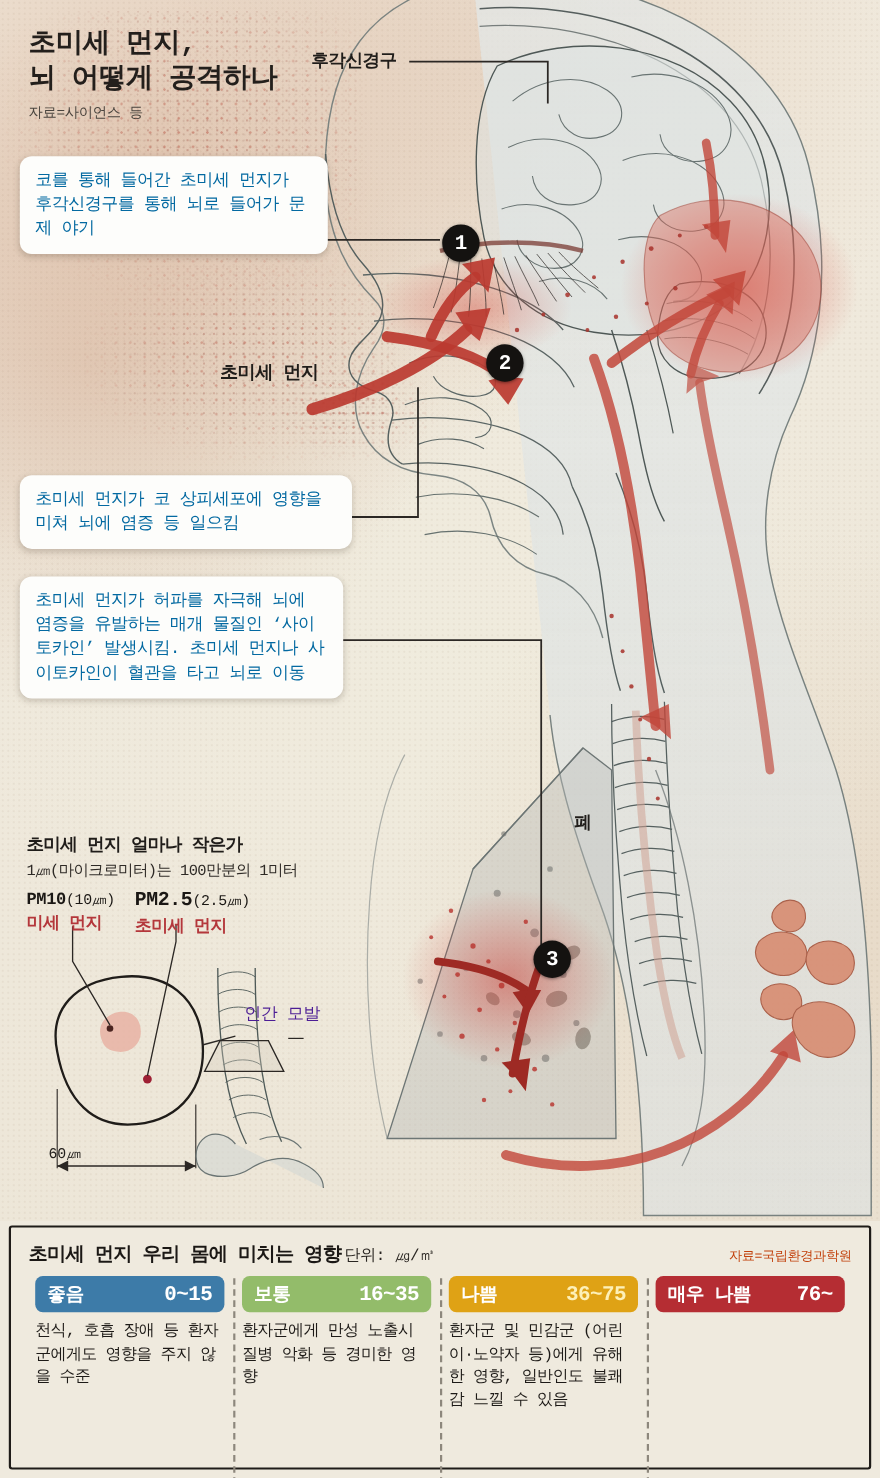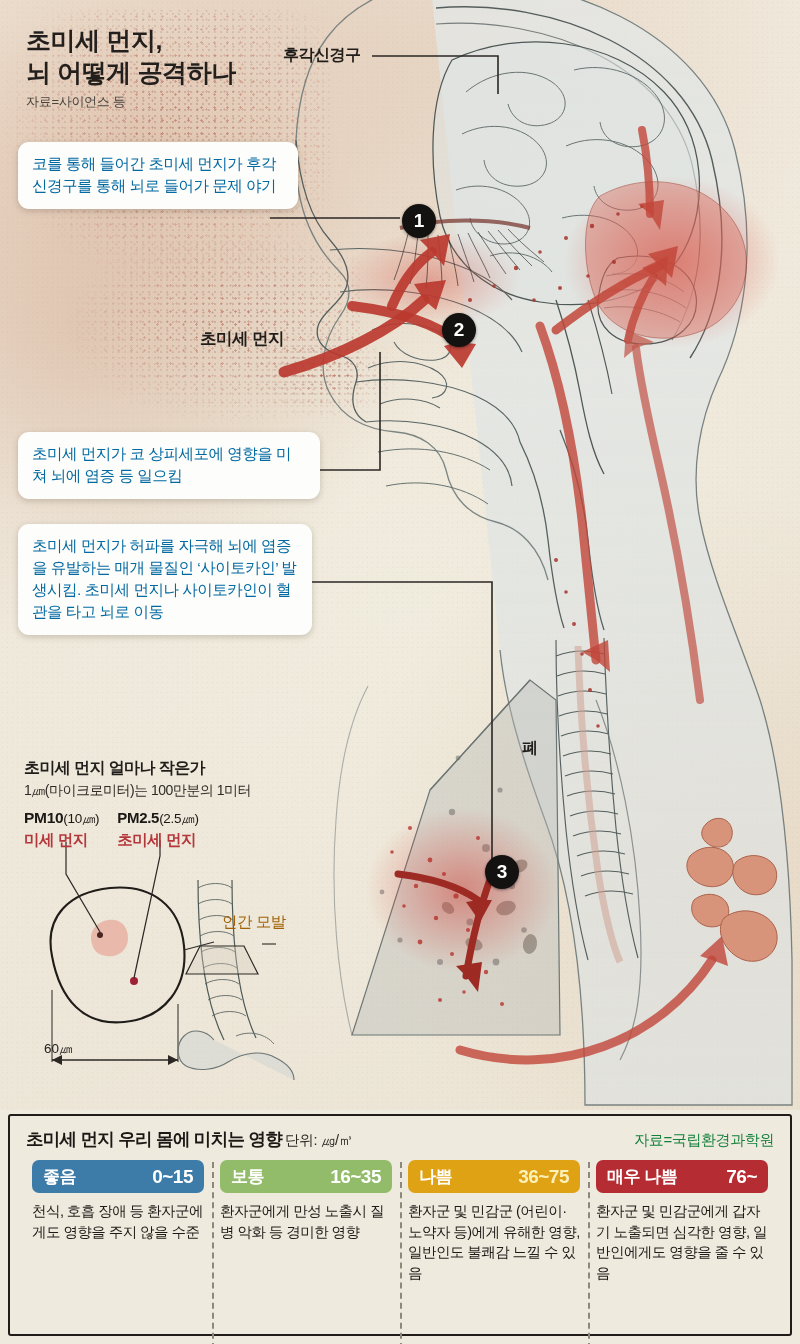--- a/index.html
+++ b/index.html
@@ -2,21 +2,21 @@
 <html lang="ko"><head>
 <meta charset="utf-8">
 <style>
   html,body{margin:0;padding:0;}
   body{
     width:800px;height:1344px;overflow:hidden;
     font-family:"Liberation Sans","DejaVu Sans",sans-serif;
     background:#efeade;
     position:relative;
   }
-  #root{position:relative;width:800px;height:1344px;}
+  #root{position:relative;width:800px;height:1344px;font-family:Liberation Mono, monospace;}
 
   
   .paper{
     position:absolute;left:0;top:0;width:800px;height:1110px;
     background:
       radial-gradient(circle at 18% 12%, rgba(196,132,96,.30) 0%, rgba(196,132,96,0) 34%),
       radial-gradient(circle at 10% 30%, rgba(188,124,90,.22) 0%, rgba(188,124,90,0) 30%),
       radial-gradient(circle at 62% 4%, rgba(190,130,95,.18) 0%, rgba(190,130,95,0) 30%),
       radial-gradient(circle at 92% 78%, rgba(200,150,110,.16) 0%, rgba(200,150,110,0) 34%),
       radial-gradient(circle at 50% 55%, rgba(240,236,222,.85) 0%, rgba(240,236,222,0) 60%),
@@ -65,21 +65,21 @@
   #callout-2{left:18px;top:432px;width:274px;}
   #callout-3{left:18px;top:524px;width:266px;}
   
   .dlabel{position:absolute;font-weight:bold;color:#201d1a;letter-spacing:-.5px;}
   #label-olfactory{left:283px;top:45px;font-size:16px;}
   #label-dust{left:200px;top:328px;font-size:16.5px;}
   #label-lung{left:522px;top:738px;font-size:16px;}
   #label-cyto{left:658px;top:882px;font-size:16.5px;line-height:1.3;}
   #label-brainneg{left:620px;top:222px;font-size:16.5px;line-height:1.28;color:#fff;
       text-shadow:0 1px 2px rgba(120,30,20,.55);text-align:center;width:120px;font-weight:bold;}
-  #label-hair{left:222px;top:912px;font-size:15.5px;line-height:1.3;color:#a16207;font-weight:normal;}
+  #label-hair{left:222px;top:912px;font-size:15.5px;line-height:1.3;color:#4c1d95;font-weight:normal;}
 
   
   .badge{
     position:absolute;width:34px;height:34px;border-radius:50%;
     background:#141210;color:#fff;font-size:19px;font-weight:bold;
     display:flex;align-items:center;justify-content:center;
     box-shadow:0 1px 3px rgba(0,0,0,.45);
   }
   #badge-1{left:402px;top:204px;}
   #badge-2{left:442px;top:313px;}
@@ -98,21 +98,21 @@
 
   
   .panel{
     position:absolute;left:8px;top:1114px;width:784px;height:222px;
     background:#efeade;border:2px solid #1f1c19;border-radius:3px;
     box-sizing:border-box;
   }
   .panel-head{display:flex;align-items:baseline;justify-content:space-between;padding:11px 16px 0 16px;}
   .panel-title{font-size:17.5px;font-weight:bold;color:#1b1815;letter-spacing:-.7px;}
   .panel-title .unit{font-size:14.5px;font-weight:normal;color:#2a2622;margin-left:3px;letter-spacing:-.3px;}
-  .panel-src{font-size:15px;color:#15803d;letter-spacing:-.4px;}
+  .panel-src{font-size:12px;color:#c2410c;letter-spacing:-.4px;}
   .grades{display:flex;padding:9px 14px 0 14px;gap:0;}
   .gcol{flex:1;padding:0 8px;position:relative;}
   .gcol+.gcol::before{
     content:"";position:absolute;left:0;top:2px;bottom:-86px;border-left:2px dashed #8d877c;
   }
   .gpill{
     display:flex;align-items:center;justify-content:space-between;
     border-radius:7px;padding:5px 11px;color:#fff;font-weight:bold;font-size:17px;letter-spacing:-.5px;
   }
   .gpill .rng{font-size:19px;}
@@ -436,21 +436,21 @@
     <div class="pm-sub">1㎛(마이크로미터)는 100만분의 1미터</div>
     <div class="pm-row">
       <div class="pm-col">
         <div class="pm-code">
           <span style="font-weight:bold;font-size:15.5px">PM10</span><span>(10㎛)</span>
         </div>
         <div class="pm-name" style="color: rgb(180, 55, 59);">미세 먼지</div>
       </div>
       <div class="pm-col">
         <div class="pm-code">
-          <span style="font-weight:bold;font-size:15px">PM2.5</span><span>(2.5㎛)</span>
+          <span style="font-weight:bold;font-size:18px">PM2.5</span><span>(2.5㎛)</span>
         </div>
         <div class="pm-name" style="color: rgb(180, 55, 59);">초미세 먼지</div>
       </div>
     </div>
   </div>
   <div class="pm-scale">60㎛</div>
 
   <div class="panel">
     <div class="panel-head">
       <div class="panel-title">
@@ -482,19 +482,18 @@
           <span class="rng" style="color: rgb(253, 240, 184);">36~75</span>
         </div>
         <div class="gdesc">환자군 및 민감군 (어린이·노약자 등)에게 유해한 영향, 일반인도 불쾌감 느낄 수 있음</div>
       </div>
 
       <div class="gcol">
         <div class="gpill" id="pill-3" style="background: rgb(181, 45, 51);">
           <span style="color: rgb(255, 255, 255);">매우 나쁨</span>
           <span class="rng" style="color: rgb(255, 255, 255);">76~</span>
         </div>
-        <div class="gdesc">환자군 및 민감군에게 갑자기 노출되면 심각한 영향, 일반인에게도 영향을 줄 수 있음</div>
       </div>
 
     </div>
   </div>
 
 </div>
 
 </body></html>

